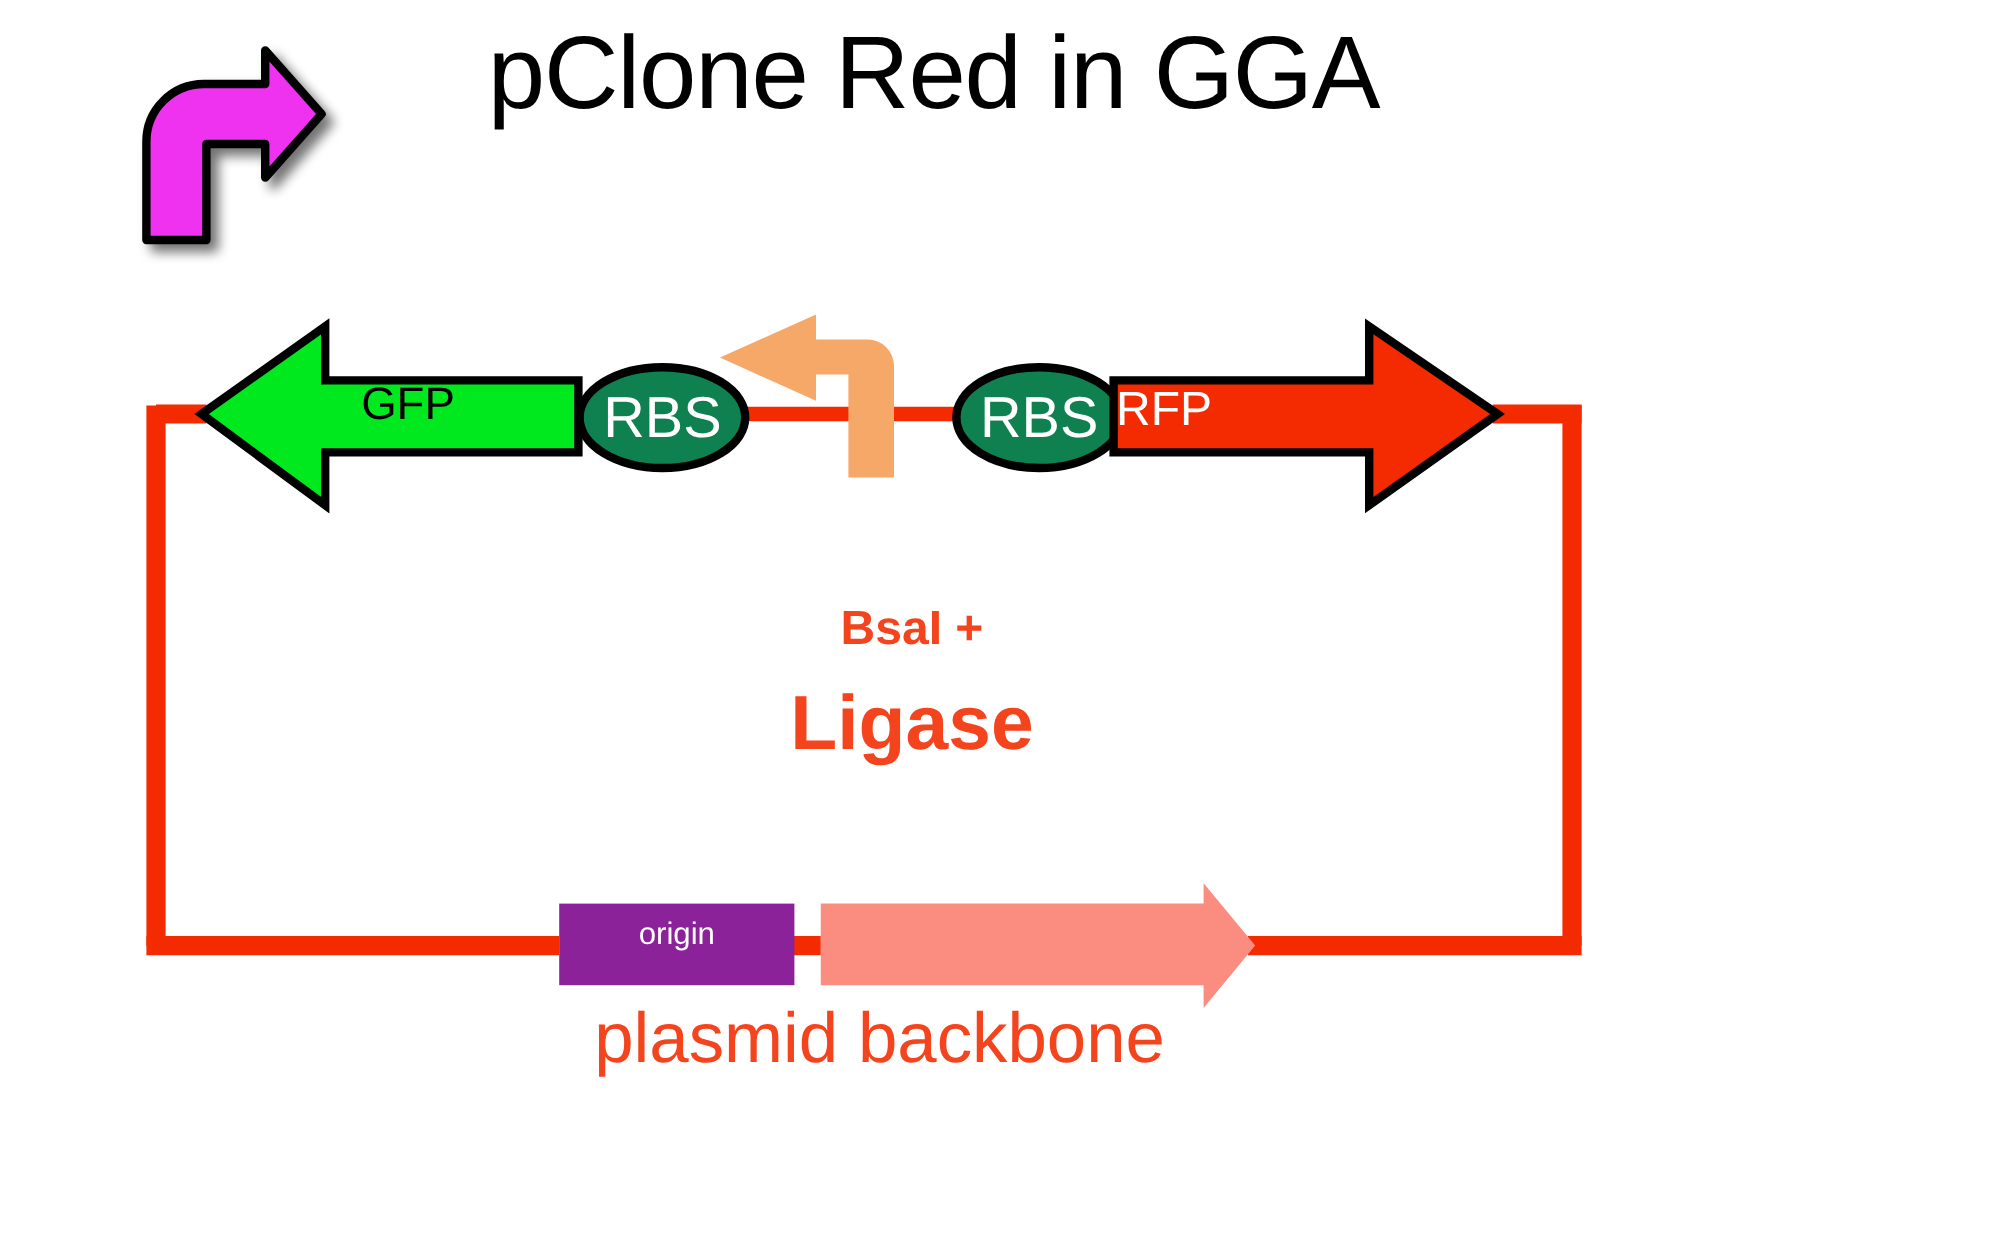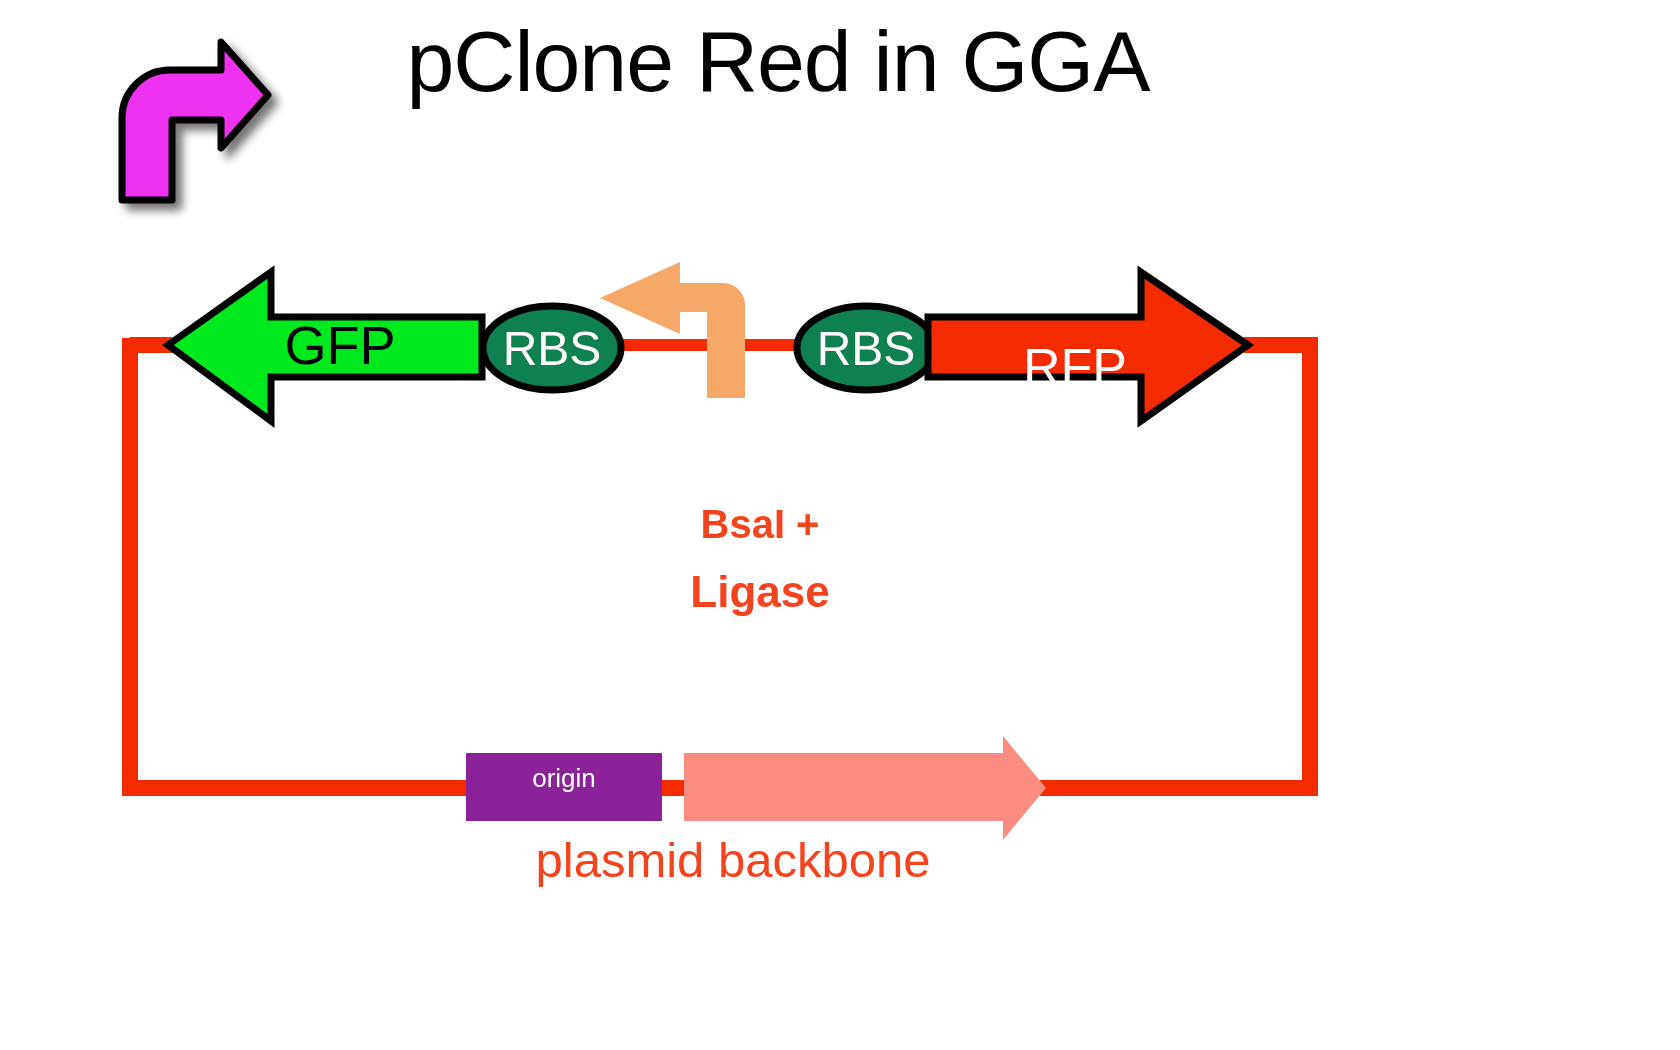--- a/index.html
+++ b/index.html
@@ -38,21 +38,21 @@
     font-size: 86px;
     font-family: "Liberation Sans Narrow", "Liberation Sans", sans-serif;
     letter-spacing: -1px;
     color: #000000;
   }
   #gfp-label {
     left: 180px;
     top: 318px;
     width: 320px;
     text-align: center;
-    font-size: 54px;
+    font-size: 38px;
     color: #000000;
   }
   #rbs1-label {
     left: 486px;
     top: 325px;
     width: 132px;
     text-align: center;
     font-size: 48px;
     color: #ffffff;
   }
@@ -61,40 +61,39 @@
     top: 325px;
     width: 132px;
     text-align: center;
     font-size: 48px;
     color: #ffffff;
   }
   #rfp-label {
     left: 930px;
     top: 321px;
     width: 290px;
-    text-align: center;
-    font-size: 52px;
-    color: #ffffff;
-    margin-top: 20px;
+    text-align: left;
+    font-size: 40px;
+    color: #ffffff;
   }
   #enzyme-line1 {
     left: 560px;
     top: 504px;
     width: 400px;
     text-align: center;
     font-size: 40px;
     font-weight: bold;
     color: #f4441e;
   }
   #enzyme-line2 {
     left: 560px;
     top: 570px;
     width: 400px;
     text-align: center;
-    font-size: 44px;
+    font-size: 64px;
     font-weight: bold;
     color: #f4441e;
   }
   #origin-label {
     left: 466px;
     top: 765px;
     width: 196px;
     text-align: center;
     font-size: 26px;
     color: #ffffff;
@@ -105,21 +104,21 @@
     width: 320px;
     text-align: center;
     font-size: 29px;
     color: #000000;
   }
   #backbone-label {
     left: 390px;
     top: 836px;
     width: 686px;
     text-align: center;
-    font-size: 49px;
+    font-size: 59px;
     color: #f4441e;
   }
 </style>
 </head>
 <body>
 
 <div id="stage">
 
   <svg class="layer" viewBox="0 0 1680 1050">
 

